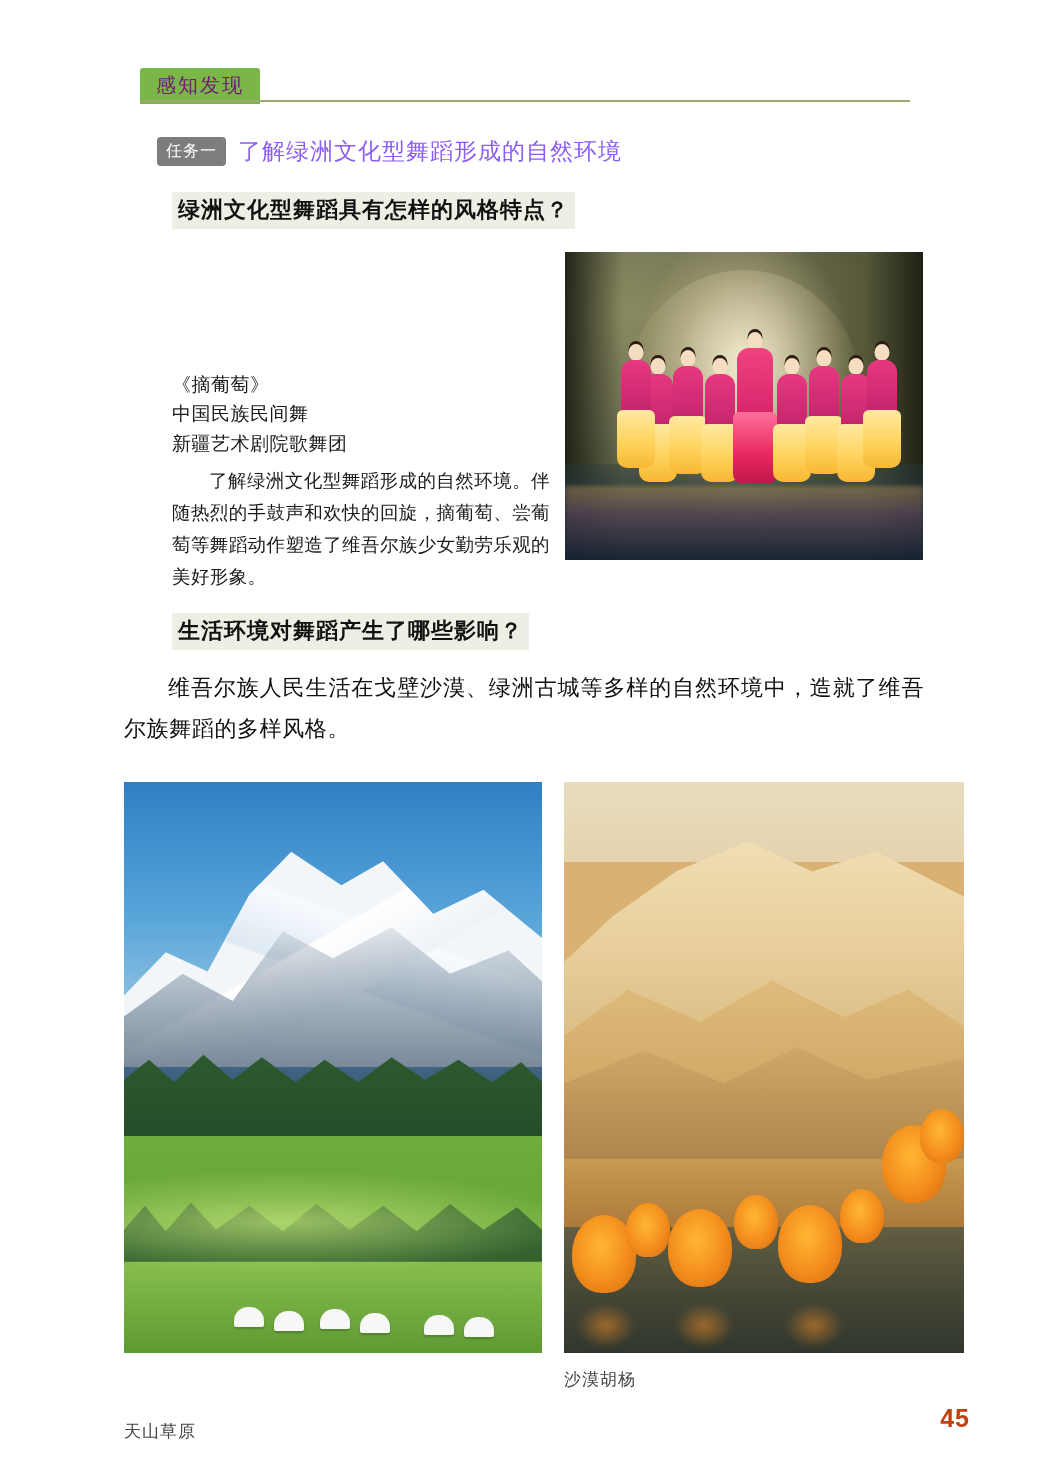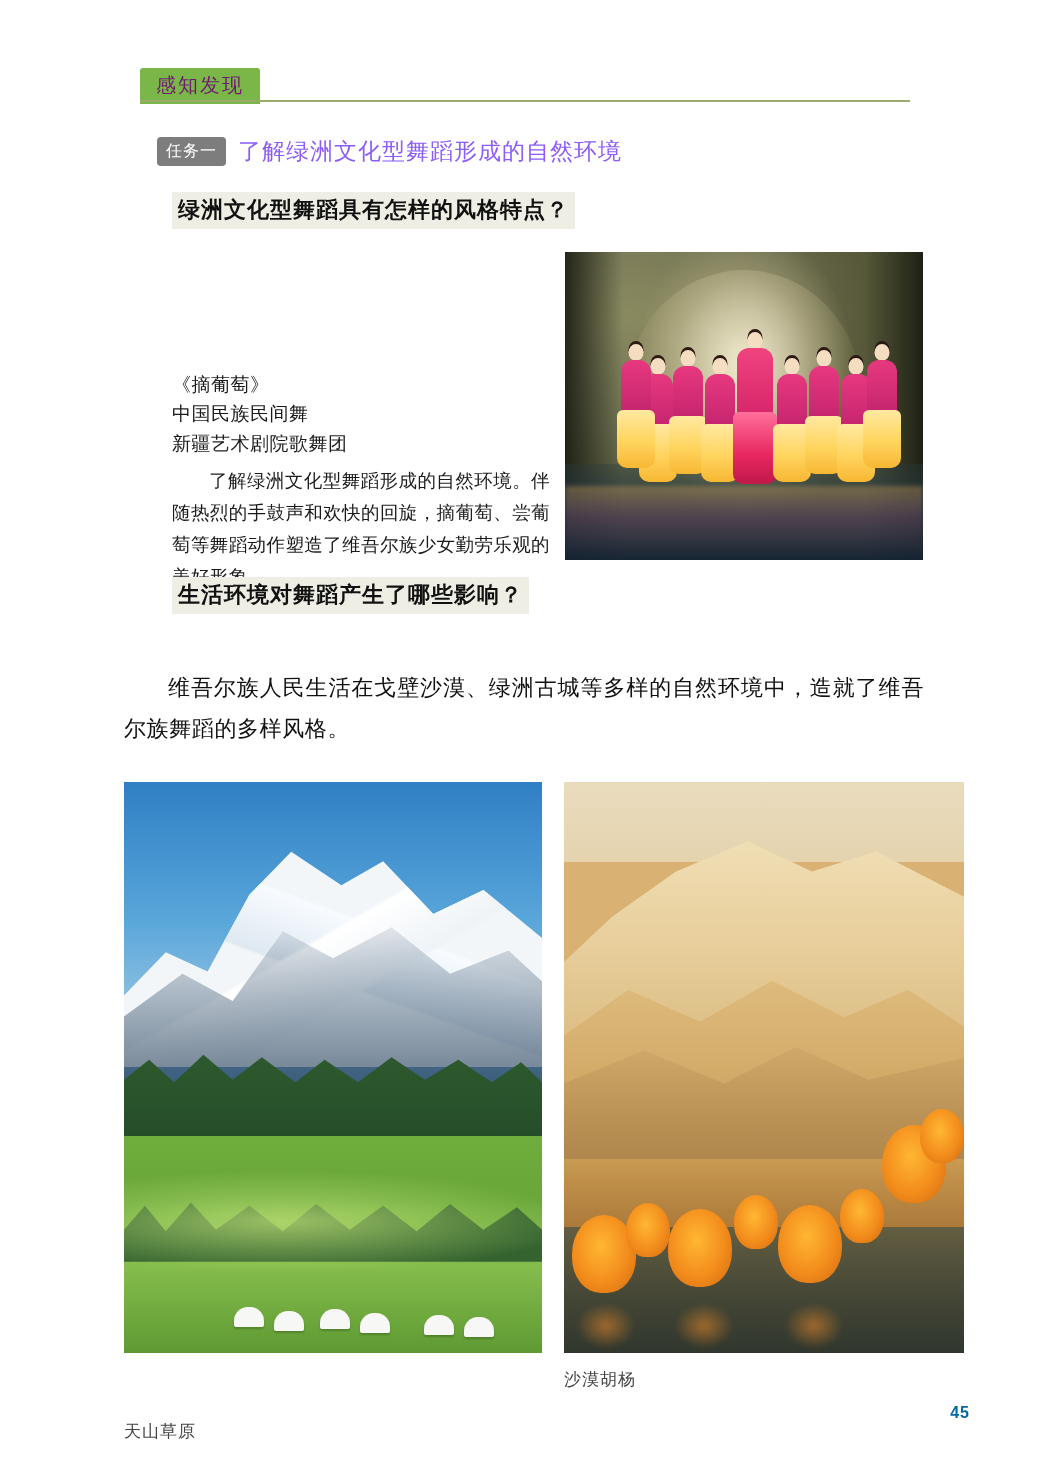--- a/index.html
+++ b/index.html
@@ -79,21 +79,21 @@
     position: absolute;
     font-family: "Liberation Serif", serif;
     font-size: 22px;
     color: #111111;
     background: #efeee4;
     padding: 3px 6px 4px 6px;
     letter-spacing: 1px;
     font-weight: 700;
   }
   #question-1 { left: 172px; top: 192px; }
-  #question-2 { left: 172px; top: 577px; }
+  #question-2 { left: 172px; top: 613px; }
 
   
   .caption-block {
     position: absolute;
     left: 172px;
     top: 370px;
     width: 378px;
     font-family: "Liberation Serif", serif;
     color: #1a1a1a;
   }
@@ -342,23 +342,23 @@
     letter-spacing: 1px;
   }
   #caption-grassland { left: 124px; top: 1420px; }
   #caption-desert { left: 564px; top: 1368px; }
 
   
   .page-number {
     position: absolute;
     right: 78px;
     top: 1404px;
-    font-size: 16px;
+    font-size: 25px;
     font-weight: bold;
-    color: #0369a1;
+    color: #c2410c;
     letter-spacing: 1px;
   }
 </style>
 </head>
 <body>
 
 <div class="page">
 
   <div class="section-header">
     <div class="section-tab">感知发现</div>

